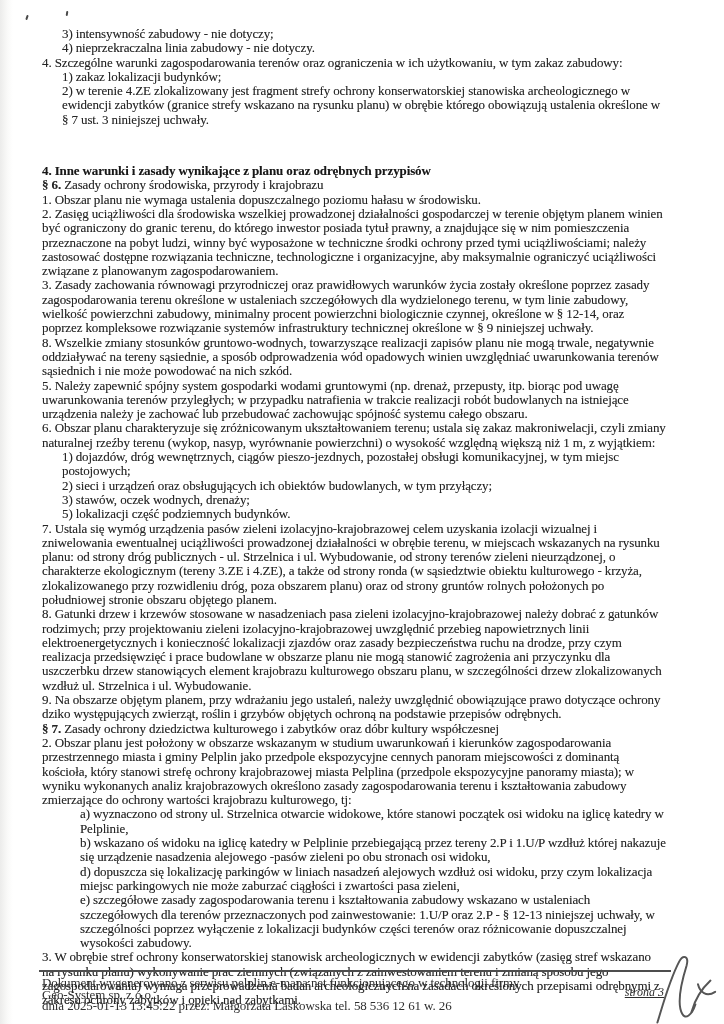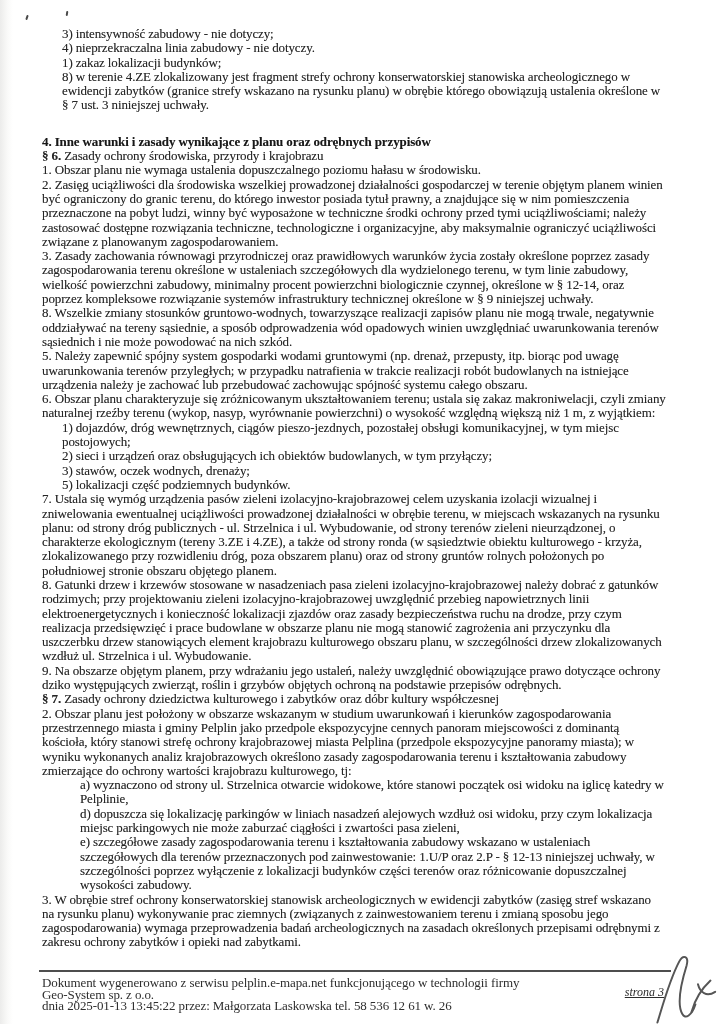--- a/index.html
+++ b/index.html
@@ -84,40 +84,42 @@
 <body>
 
 <div class="page">
   <div class="scan-edge"></div>
   <div class="speck s1"></div>
   <div class="speck s2"></div>
 
   <div class="body-text">
       <div class="para ind1">3) intensywność zabudowy - nie dotyczy;</div>
       <div class="para ind1">4) nieprzekraczalna linia zabudowy - nie dotyczy.</div>
+      <div class="para ind0">4. Szczególne warunki zagospodarowania terenów oraz ograniczenia w ich użytkowaniu, w tym zakaz zabudowy:</div>
       <div class="para ind1">1) zakaz lokalizacji budynków;</div>
-      <div class="para ind1">8) w terenie 4.ZE zlokalizowany jest fragment strefy ochrony konserwatorskiej stanowiska archeologicznego w ewidencji zabytków (granice strefy wskazano na rysunku planu) w obrębie którego obowiązują ustalenia określone w § 7 ust. 3 niniejszej uchwały.</div>
-      <div class="para ind0 bold" style="margin-top: 22px;">4. Inne warunki i zasady wynikające z planu oraz odrębnych przypisów</div>
+      <div class="para ind1">2) w terenie 4.ZE zlokalizowany jest fragment strefy ochrony konserwatorskiej stanowiska archeologicznego w ewidencji zabytków (granice strefy wskazano na rysunku planu) w obrębie którego obowiązują ustalenia określone w § 7 ust. 3 niniejszej uchwały.</div>
+      <div class="para ind0 bold" style="margin-top: 37px;">4. Inne warunki i zasady wynikające z planu oraz odrębnych przypisów</div>
       <div class="para ind0" style="margin-top: 0;"><b>§ 6.</b> Zasady ochrony środowiska, przyrody i krajobrazu</div>
       <div class="para ind0">1. Obszar planu nie wymaga ustalenia dopuszczalnego poziomu hałasu w środowisku.</div>
       <div class="para ind0">2. Zasięg uciążliwości dla środowiska wszelkiej prowadzonej działalności gospodarczej w terenie objętym planem winien być ograniczony do granic terenu, do którego inwestor posiada tytuł prawny, a znajdujące się w nim pomieszczenia przeznaczone na pobyt ludzi, winny być wyposażone w techniczne środki ochrony przed tymi uciążliwościami; należy zastosować dostępne rozwiązania techniczne, technologiczne i organizacyjne, aby maksymalnie ograniczyć uciążliwości związane z planowanym zagospodarowaniem.</div>
       <div class="para ind0">3. Zasady zachowania równowagi przyrodniczej oraz prawidłowych warunków życia zostały określone poprzez zasady zagospodarowania terenu określone w ustaleniach szczegółowych dla wydzielonego terenu, w tym linie zabudowy, wielkość powierzchni zabudowy, minimalny procent powierzchni biologicznie czynnej, określone w § 12-14, oraz poprzez kompleksowe rozwiązanie systemów infrastruktury technicznej określone w § 9 niniejszej uchwały.</div>
       <div class="para ind0">8. Wszelkie zmiany stosunków gruntowo-wodnych, towarzyszące realizacji zapisów planu nie mogą trwale, negatywnie oddziaływać na tereny sąsiednie, a sposób odprowadzenia wód opadowych winien uwzględniać uwarunkowania terenów sąsiednich i nie może powodować na nich szkód.</div>
       <div class="para ind0">5. Należy zapewnić spójny system gospodarki wodami gruntowymi (np. drenaż, przepusty, itp. biorąc pod uwagę uwarunkowania terenów przyległych; w przypadku natrafienia w trakcie realizacji robót budowlanych na istniejące urządzenia należy je zachować lub przebudować zachowując spójność systemu całego obszaru.</div>
       <div class="para ind0">6. Obszar planu charakteryzuje się zróżnicowanym ukształtowaniem terenu; ustala się zakaz makroniwelacji, czyli zmiany naturalnej rzeźby terenu (wykop, nasyp, wyrównanie powierzchni) o wysokość względną większą niż 1 m, z wyjątkiem:</div>
       <div class="para ind1">1) dojazdów, dróg wewnętrznych, ciągów pieszo-jezdnych, pozostałej obsługi komunikacyjnej, w tym miejsc postojowych;</div>
       <div class="para ind1">2) sieci i urządzeń oraz obsługujących ich obiektów budowlanych, w tym przyłączy;</div>
       <div class="para ind1">3) stawów, oczek wodnych, drenaży;</div>
       <div class="para ind1">5) lokalizacji część podziemnych budynków.</div>
       <div class="para ind0">7. Ustala się wymóg urządzenia pasów zieleni izolacyjno-krajobrazowej celem uzyskania izolacji wizualnej i zniwelowania ewentualnej uciążliwości prowadzonej działalności w obrębie terenu, w miejscach wskazanych na rysunku planu: od strony dróg publicznych - ul. Strzelnica i ul. Wybudowanie, od strony terenów zieleni nieurządzonej, o charakterze ekologicznym (tereny 3.ZE i 4.ZE), a także od strony ronda (w sąsiedztwie obiektu kulturowego - krzyża, zlokalizowanego przy rozwidleniu dróg, poza obszarem planu) oraz od strony gruntów rolnych położonych po południowej stronie obszaru objętego planem.</div>
       <div class="para ind0">8. Gatunki drzew i krzewów stosowane w nasadzeniach pasa zieleni izolacyjno-krajobrazowej należy dobrać z gatunków rodzimych; przy projektowaniu zieleni izolacyjno-krajobrazowej uwzględnić przebieg napowietrznych linii elektroenergetycznych i konieczność lokalizacji zjazdów oraz zasady bezpieczeństwa ruchu na drodze, przy czym realizacja przedsięwzięć i prace budowlane w obszarze planu nie mogą stanowić zagrożenia ani przyczynku dla uszczerbku drzew stanowiących element krajobrazu kulturowego obszaru planu, w szczególności drzew zlokalizowanych wzdłuż ul. Strzelnica i ul. Wybudowanie.</div>
       <div class="para ind0">9. Na obszarze objętym planem, przy wdrażaniu jego ustaleń, należy uwzględnić obowiązujące prawo dotyczące ochrony dziko występujących zwierząt, roślin i grzybów objętych ochroną na podstawie przepisów odrębnych.</div>
       <div class="para ind0"><b>§ 7.</b> Zasady ochrony dziedzictwa kulturowego i zabytków oraz dóbr kultury współczesnej</div>
       <div class="para ind0">2. Obszar planu jest położony w obszarze wskazanym w studium uwarunkowań i kierunków zagospodarowania przestrzennego miasta i gminy Pelplin jako przedpole ekspozycyjne cennych panoram miejscowości z dominantą kościoła, który stanowi strefę ochrony krajobrazowej miasta Pelplina (przedpole ekspozycyjne panoramy miasta); w wyniku wykonanych analiz krajobrazowych określono zasady zagospodarowania terenu i kształtowania zabudowy zmierzające do ochrony wartości krajobrazu kulturowego, tj:</div>
       <div class="para ind2">a) wyznaczono od strony ul. Strzelnica otwarcie widokowe, które stanowi początek osi widoku na iglicę katedry w Pelplinie,</div>
+      <div class="para ind2">b) wskazano oś widoku na iglicę katedry w Pelplinie przebiegającą przez tereny 2.P i 1.U/P wzdłuż której nakazuje się urządzenie nasadzenia alejowego -pasów zieleni po obu stronach osi widoku,</div>
       <div class="para ind2">d) dopuszcza się lokalizację parkingów w liniach nasadzeń alejowych wzdłuż osi widoku, przy czym lokalizacja miejsc parkingowych nie może zaburzać ciągłości i zwartości pasa zieleni,</div>
       <div class="para ind2">e) szczegółowe zasady zagospodarowania terenu i kształtowania zabudowy wskazano w ustaleniach szczegółowych dla terenów przeznaczonych pod zainwestowanie: 1.U/P oraz 2.P - § 12-13 niniejszej uchwały, w szczególności poprzez wyłączenie z lokalizacji budynków części terenów oraz różnicowanie dopuszczalnej wysokości zabudowy.</div>
       <div class="para ind0">3. W obrębie stref ochrony konserwatorskiej stanowisk archeologicznych w ewidencji zabytków (zasięg stref wskazano na rysunku planu) wykonywanie prac ziemnych (związanych z zainwestowaniem terenu i zmianą sposobu jego zagospodarowania) wymaga przeprowadzenia badań archeologicznych na zasadach określonych przepisami odrębnymi z zakresu ochrony zabytków i opieki nad zabytkami.</div>
     </div>
 
   <div class="footer-rule"></div>
 
   <div class="footer-note">
     <div>Dokument wygenerowano z serwisu pelplin.e-mapa.net funkcjonującego w technologii firmy Geo-System sp. z o.o.</div>
     <div>dnia 2025-01-13 13:45:22 przez: Małgorzata Laskowska tel. 58 536 12 61 w. 26</div>

